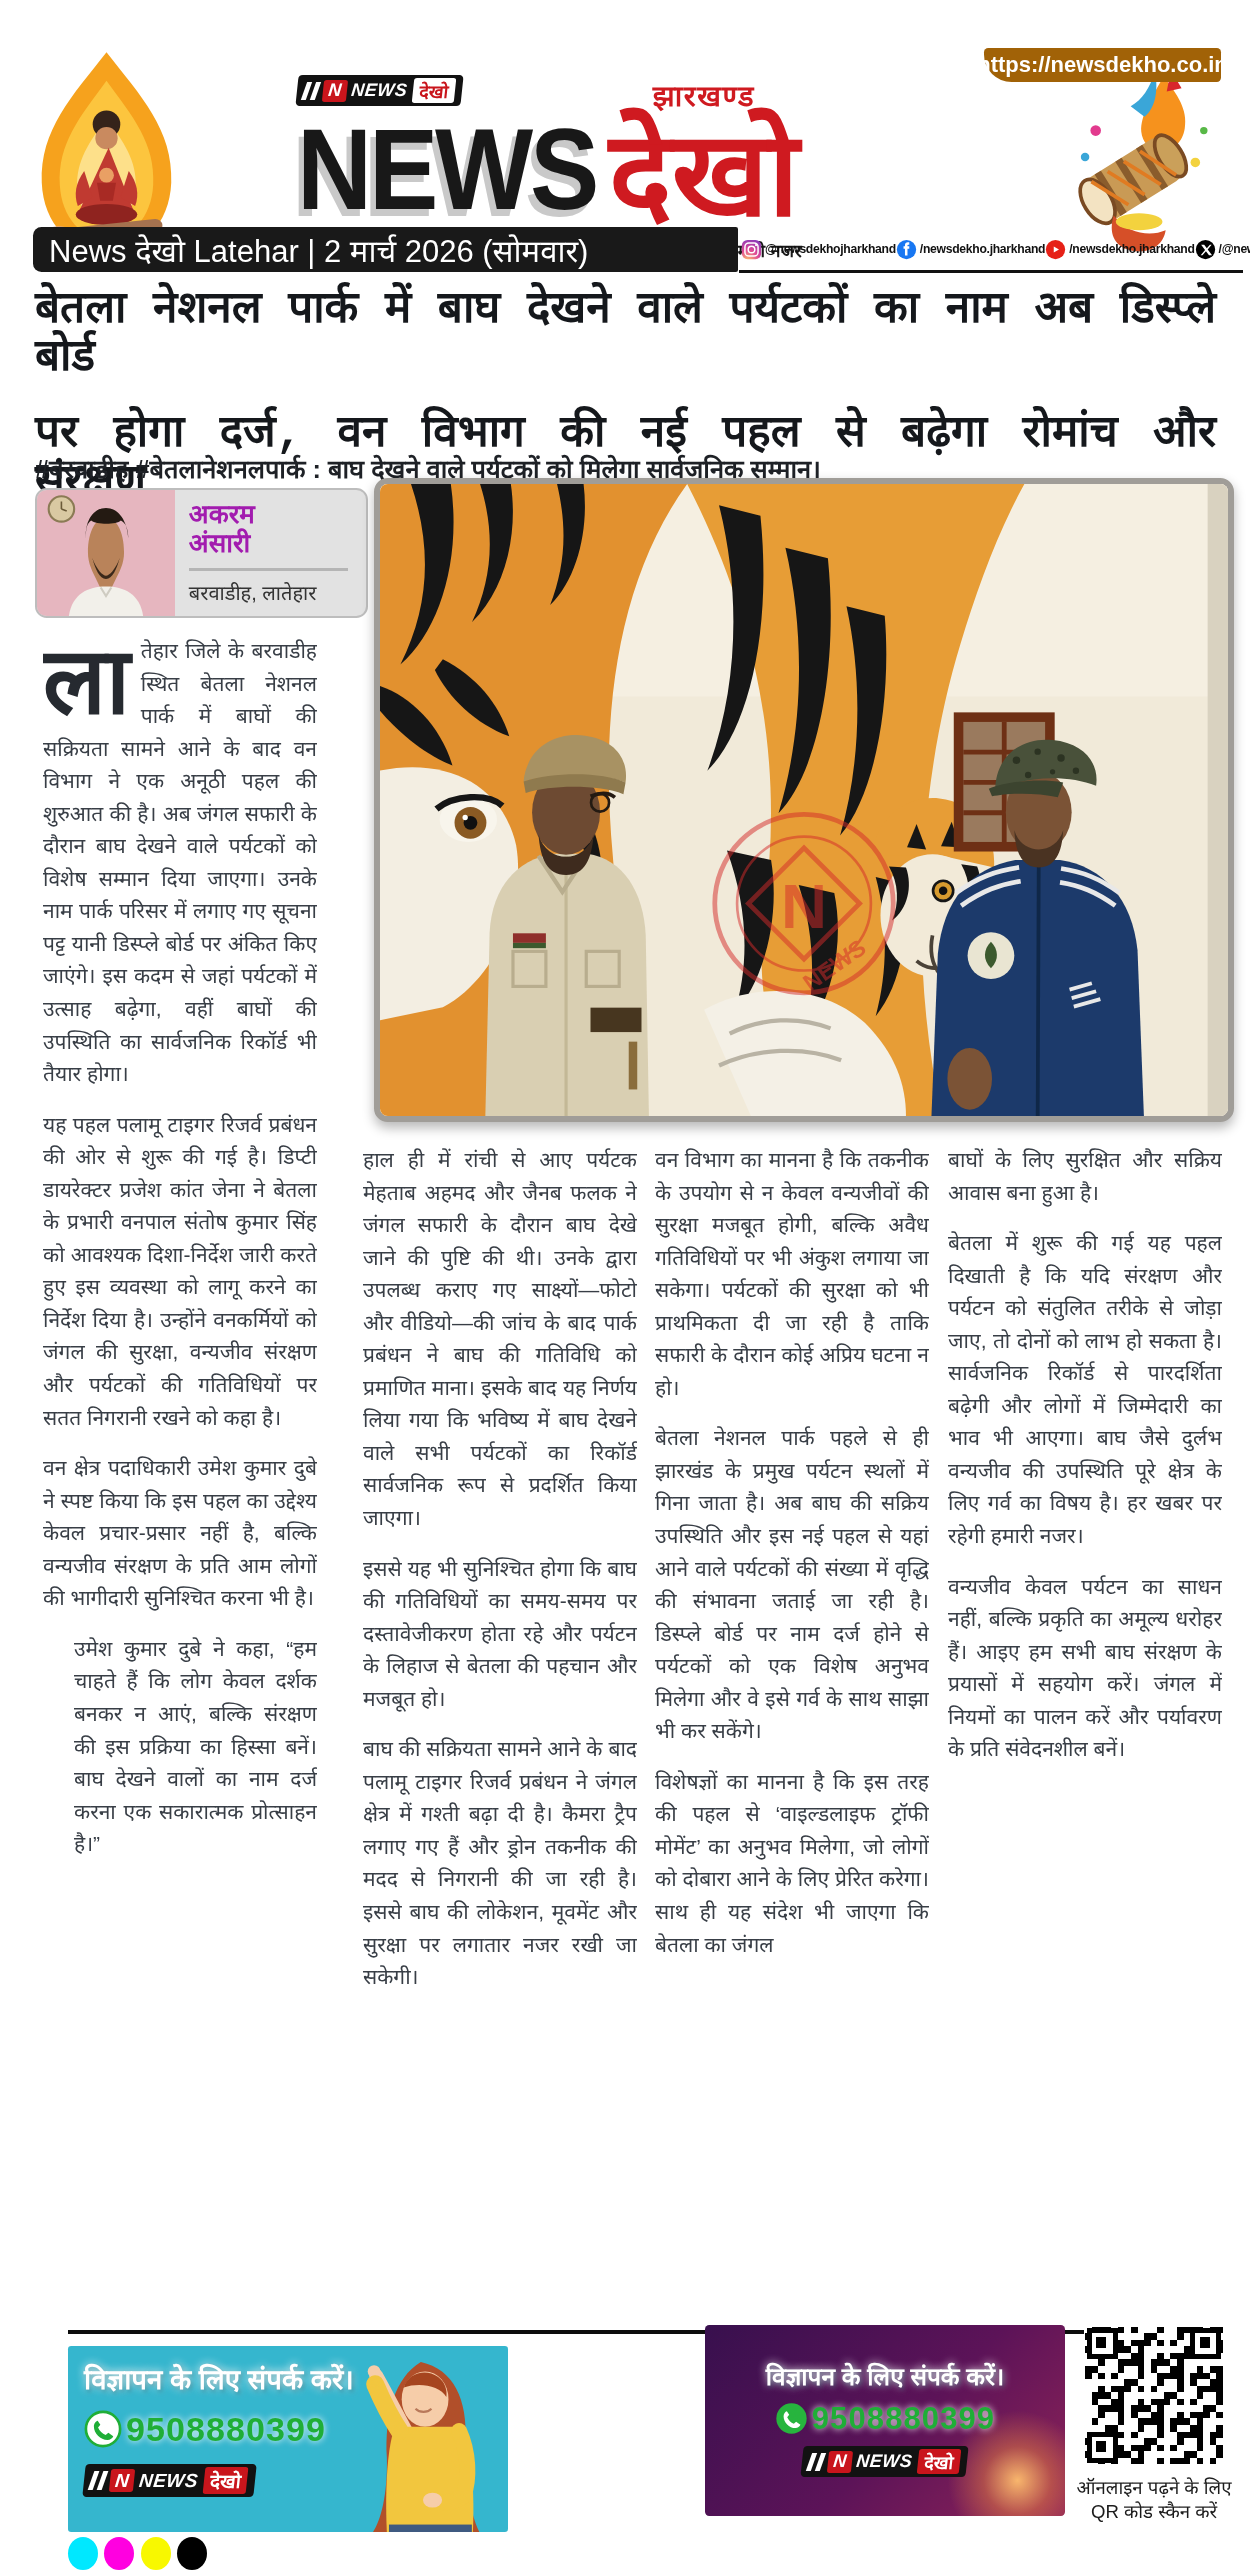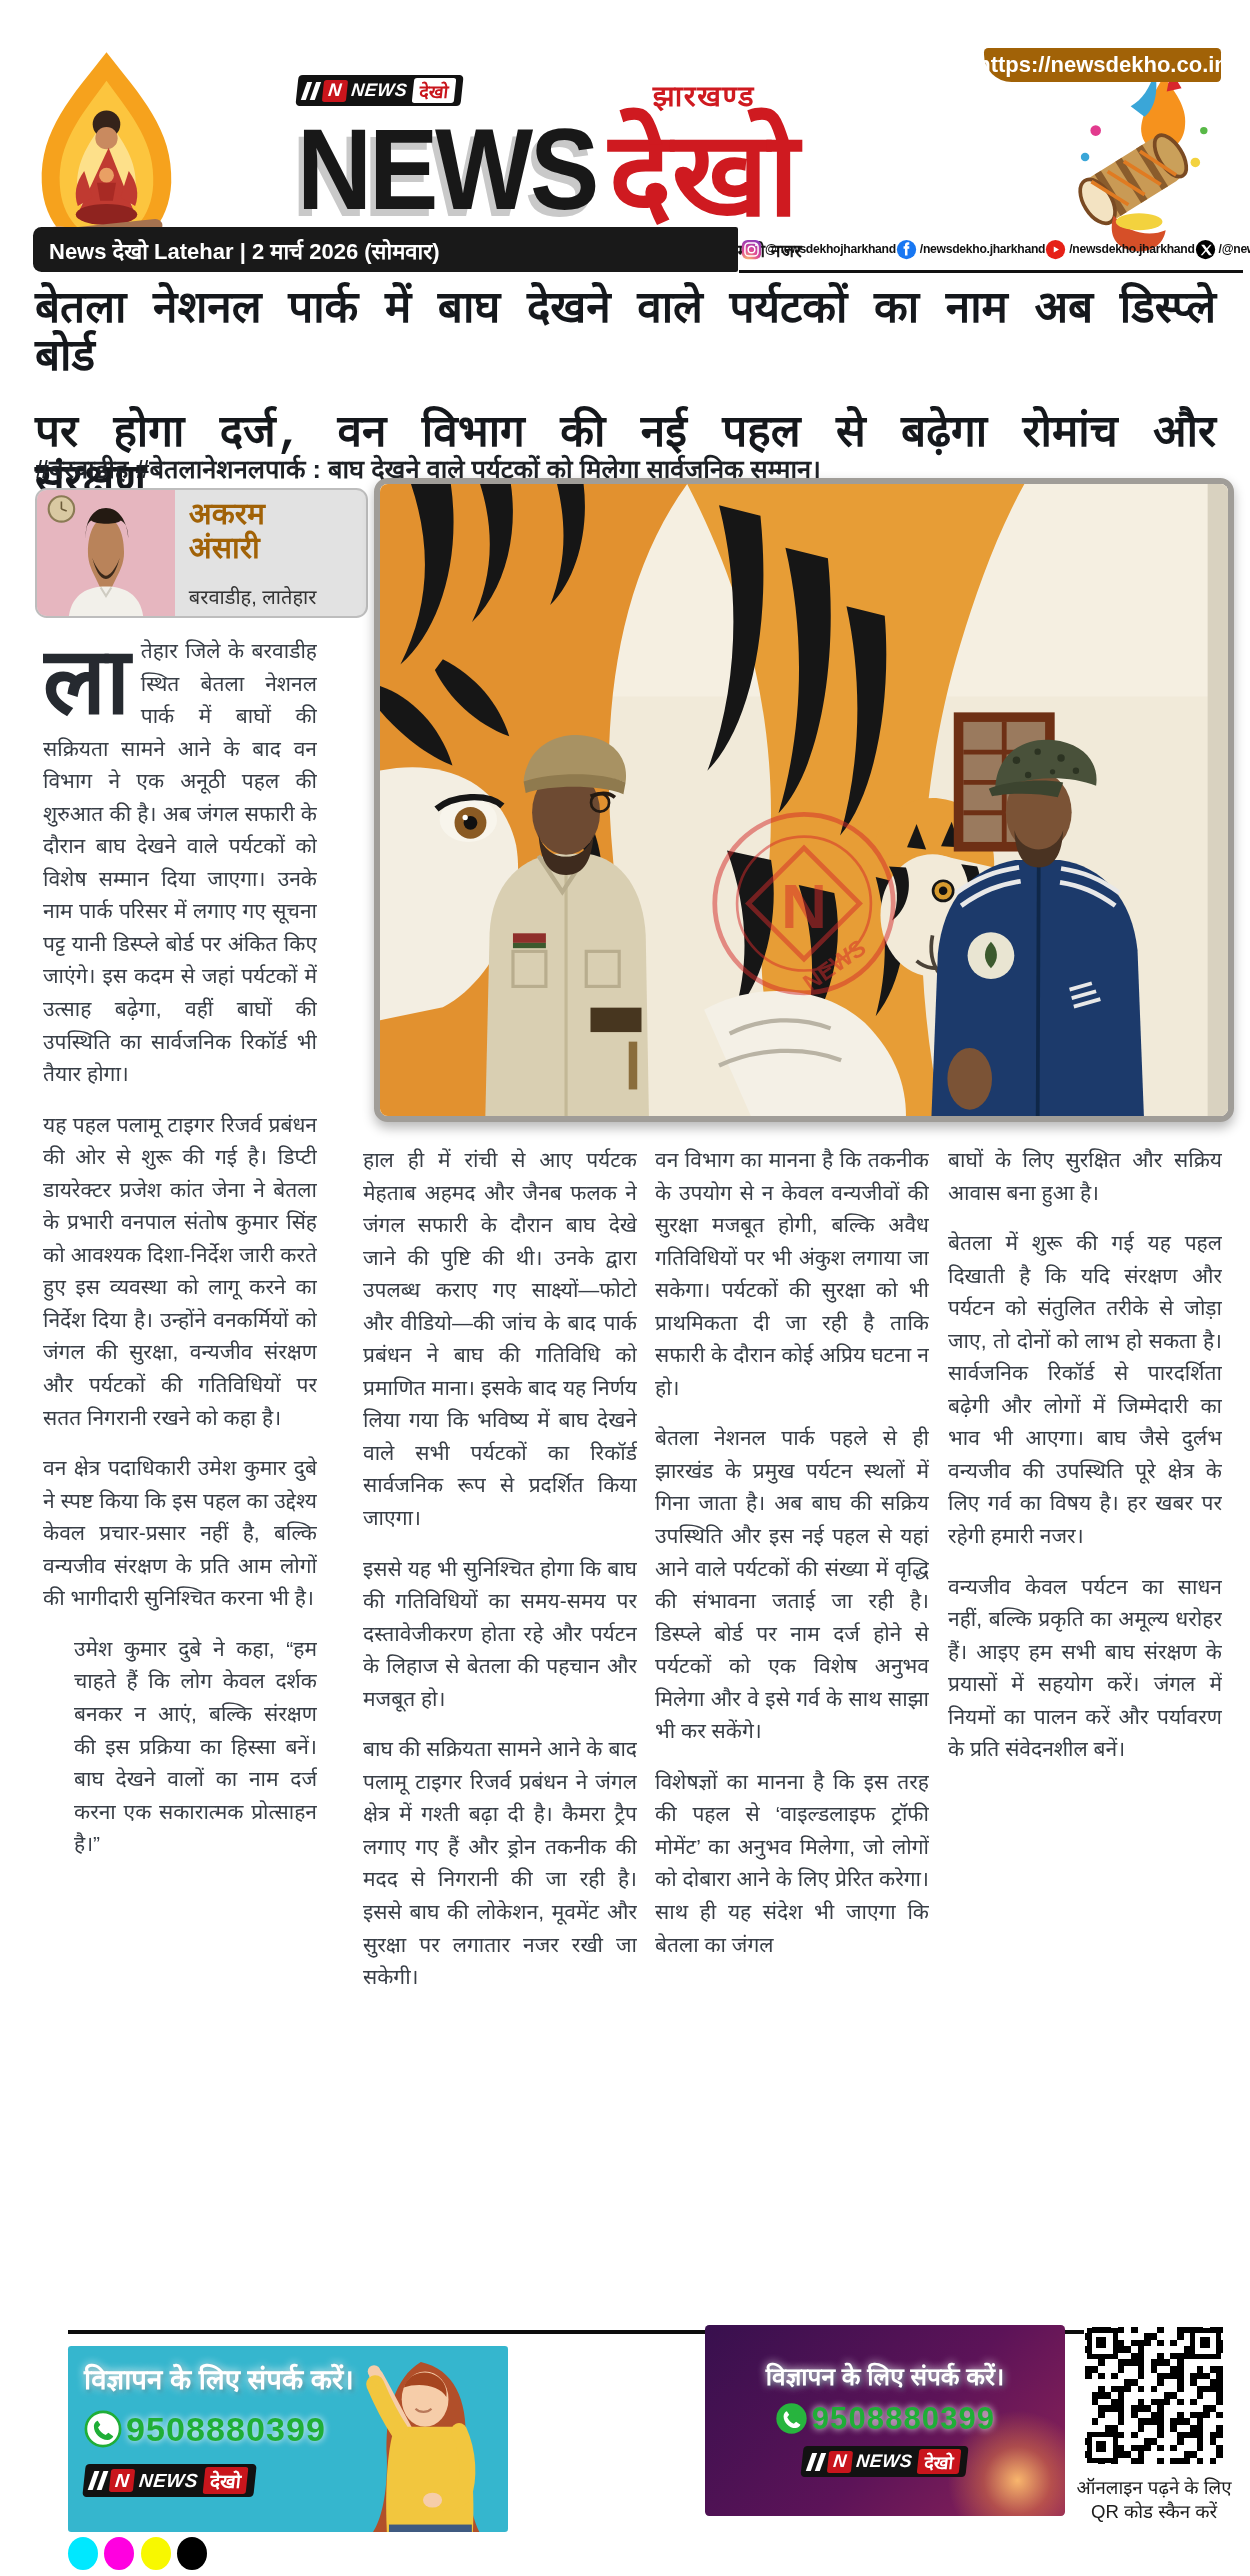--- a/index.html
+++ b/index.html
@@ -31,41 +31,41 @@
   .nd-badge{font-size:18px;}
   .nd-badge .nd-dekho{background:#fff;color:#c9151c;}
   .big-news{font-size:104px;font-weight:900;color:#181818;line-height:1;letter-spacing:-3.2px;
     transform:scaleY(1.1);transform-origin:top left;text-shadow:-5.3px 6.4px 0 #c9c9c9;margin-top:5.3px;}
   .logo-right{display:flex;flex-direction:column;align-items:center;}
   .state{font-size:29px;font-weight:800;color:#cf1a20;letter-spacing:1.6px;}
   .big-dekho{font-size:118px;font-weight:800;color:#cf1a20;line-height:1.02;}
   .tagline{font-size:17.5px;font-weight:700;color:#191919;margin-top:3.2px;letter-spacing:0.5px;}
 
   .date-bar{left:33px;top:227px;width:705px;height:45px;background:#191919;border-radius:8.5px 2.1px 2.1px 8.5px;
-    display:flex;align-items:center;color:#fff;font-size:22px;font-weight:700;padding-left:16px;box-sizing:border-box;}
+    display:flex;align-items:center;color:#fff;font-size:31px;font-weight:400;padding-left:16px;box-sizing:border-box;}
   .social-row{left:741px;top:229px;width:502px;height:40px;display:flex;align-items:center;
     justify-content:space-between;}
   .social-item{display:flex;align-items:center;gap:3px;}
   .social-item svg{width:21px;height:21px;display:block;}
   .social-item span{font-size:12.2px;font-weight:800;color:#111;letter-spacing:-0.3px;white-space:nowrap;}
   .social-rule{left:739px;top:270px;width:504px;height:2.7px;background:#111;}
 
   
   .headline{left:35px;top:286px;width:1181px;color:#15181c;}
   .headline .hline{font-size:44px;font-weight:800;line-height:1.1;text-align:justify;text-align-last:justify;
     margin-bottom:27.6px;letter-spacing:0;font-family:Liberation Mono, monospace;}
   .subheadline{left:35px;top:451px;width:1181px;font-size:25.4px;font-weight:700;color:#1e2126;}
 
   
   .author-card{left:35px;top:488px;width:333px;height:130px;background:#e2e2e2;border:2.1px solid #bdbdbd;
     border-radius:11.7px;display:flex;overflow:hidden;box-sizing:border-box;}
   .author-photo{width:138px;height:100%;flex:0 0 auto;}
   .author-photo svg{width:100%;height:100%;display:block;}
   .author-info{padding:9.5px 13.8px;display:flex;flex-direction:column;justify-content:center;}
-  .author-name{font-size:30px;font-weight:800;color:#a16207;line-height:1.15;width:117px;}
+  .author-name{font-size:26px;font-weight:800;color:#a21caf;line-height:1.15;width:117px;}
   .author-divider{width:159px;height:3.2px;background:#b5b5b5;margin:8.5px 0;}
   .author-loc{font-size:20px;color:#333;}
 
   
   .photo-frame{left:374px;top:478px;width:848px;height:632px;border:6.9px solid #a09d98;border-radius:13.8px;
     overflow:hidden;background:#efe8d9;box-shadow:0 5.3px 11.7px rgba(0,0,0,.28);box-sizing:content-box;}
   .photo-frame svg{width:100%;height:100%;display:block;}
 
   
   .col{width:274px;overflow:hidden;}

